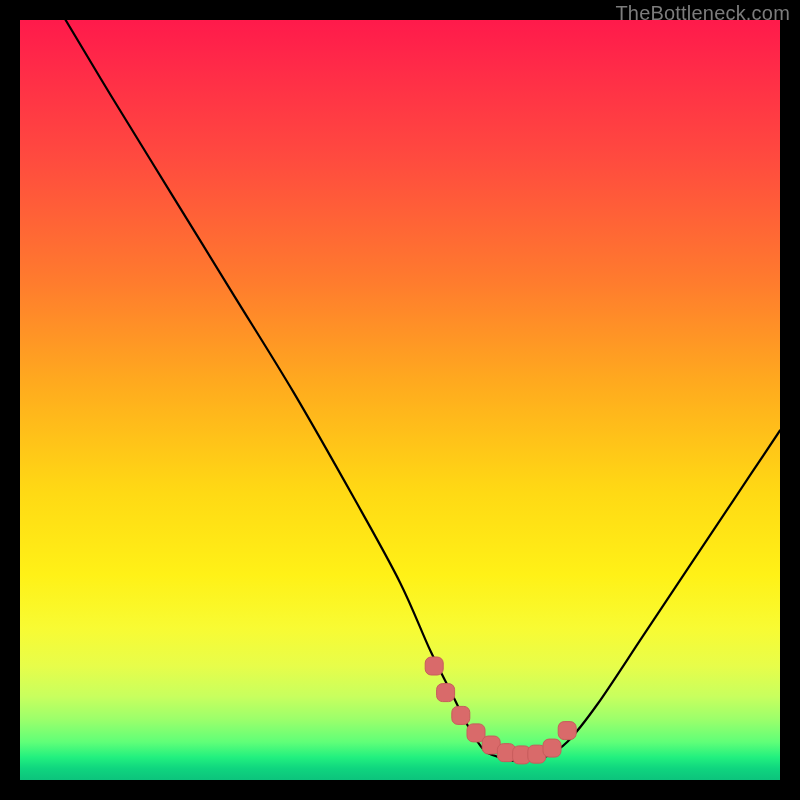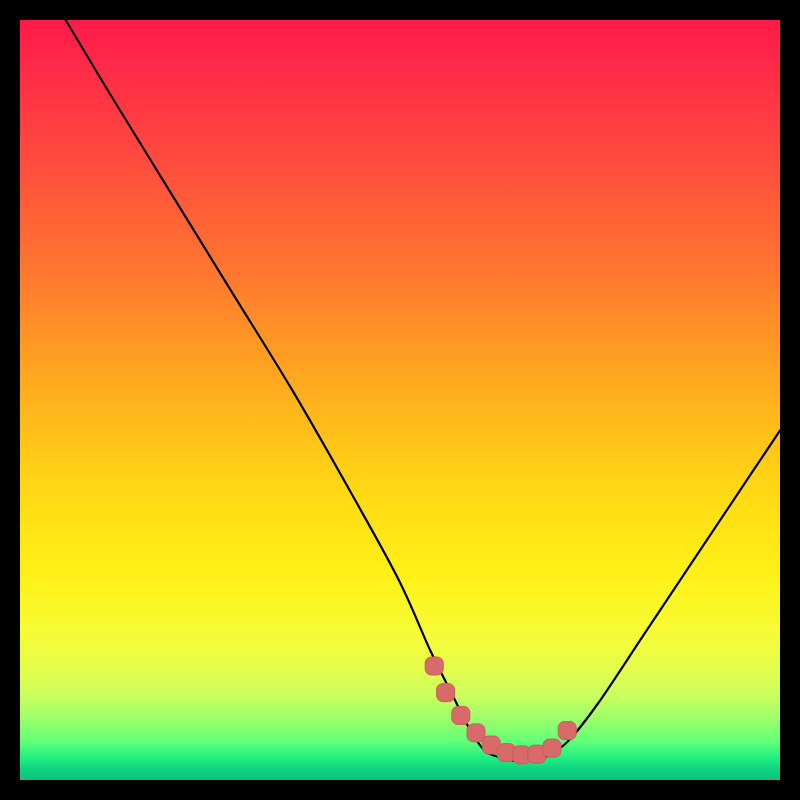--- a/index.html
+++ b/index.html
@@ -59,20 +59,21 @@
     font-size: 20px;
     font-weight: 400;
     letter-spacing: 0.2px;
     user-select: none;
   }
 </style>
 </head>
 <body>
 
 <div class="stage">
+  <div class="watermark">TheBottleneck.com</div>
 
   <div class="plot-area">
     <div class="gradient"></div>
 
     <svg class="curve" viewBox="0 0 760 760" preserveAspectRatio="none">
       <path id="curve-path" fill="none" stroke="#000000" stroke-width="2.2" stroke-linecap="round" d="M 45.6 0 C 53.2 12.666666666666666, 73.46666666666667 46.866666666666674, 91.2 76 C 108.93333333333334 105.13333333333333, 131.73333333333332 141.86666666666662, 152 174.79999999999995 C 172.26666666666668 207.7333333333333, 192.53333333333336 240.66666666666663, 212.8 273.59999999999997 C 233.06666666666666 306.5333333333333, 253.33333333333331 338.2, 273.59999999999997 372.4 C 293.8666666666666 406.59999999999997, 316.66666666666663 447.1333333333333, 334.4 478.8 C 352.1333333333333 510.4666666666667, 367.3333333333333 537.0666666666666, 380 562.4 C 392.6666666666667 587.7333333333333, 401.53333333333336 611.8, 410.40000000000003 630.8 C 419.2666666666667 649.8, 426.8666666666667 663.7333333333333, 433.2 676.4 C 439.5333333333333 689.0666666666666, 443.3333333333333 697.9333333333333, 448.4 706.8 C 453.46666666666664 715.6666666666666, 458.5333333333333 724.5333333333333, 463.59999999999997 729.6 C 468.66666666666663 734.6666666666667, 473.73333333333335 735.3000000000001, 478.8 737.2 C 483.8666666666667 739.1, 488.93333333333334 740.3666666666667, 494 741 C 499.06666666666666 741.6333333333333, 504.1333333333334 741.6333333333333, 509.20000000000005 741 C 514.2666666666667 740.3666666666667, 518.0666666666666 740.3666666666667, 524.4 737.2 C 530.7333333333333 734.0333333333334, 538.3333333333333 730.8666666666667, 547.1999999999999 722 C 556.0666666666666 713.1333333333333, 564.9333333333334 701.7333333333333, 577.6 684 C 590.2666666666667 666.2666666666667, 608 638.4, 623.1999999999999 615.6 C 638.3999999999999 592.8000000000001, 653.5999999999999 570, 668.8 547.2 C 684 524.4000000000001, 699.1999999999999 501.6, 714.4 478.8 C 729.6 456, 752.4 421.79999999999995, 760 410.4"></path>
       <g id="marker-group">
           <rect x="405.20000000000005" y="637" width="18" height="18" rx="6" ry="6" fill="#d96a6a" stroke="#c75c5c" stroke-width="1"></rect>
           <rect x="416.6" y="663.6" width="18" height="18" rx="6" ry="6" fill="#d96a6a" stroke="#c75c5c" stroke-width="1"></rect>
           <rect x="431.79999999999995" y="686.4" width="18" height="18" rx="6" ry="6" fill="#d96a6a" stroke="#c75c5c" stroke-width="1"></rect>

